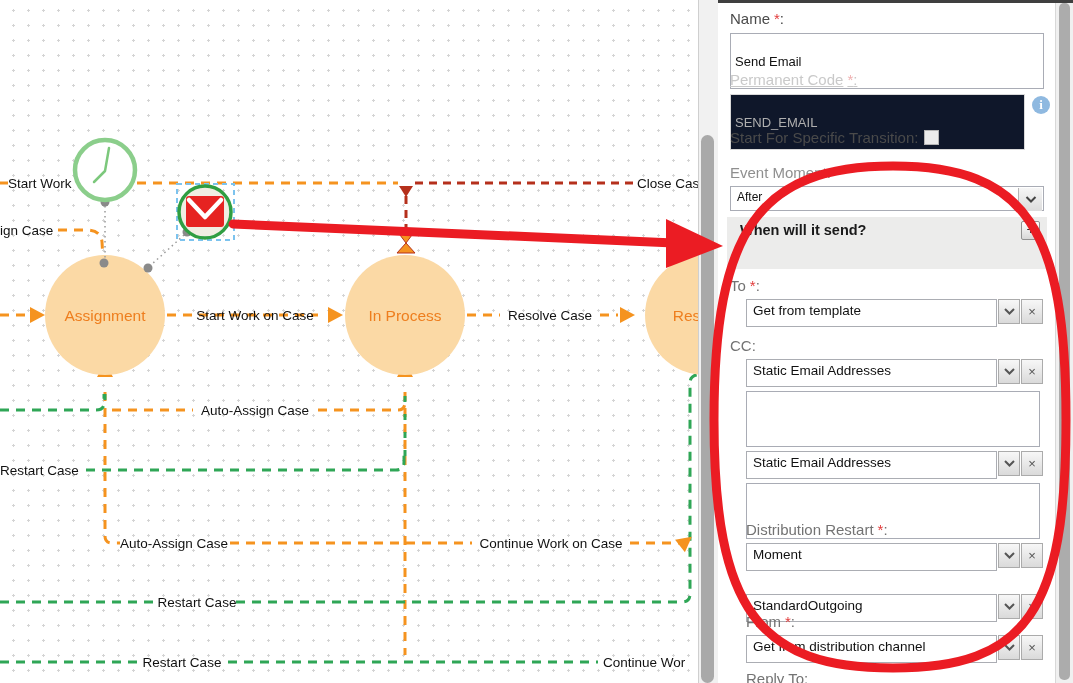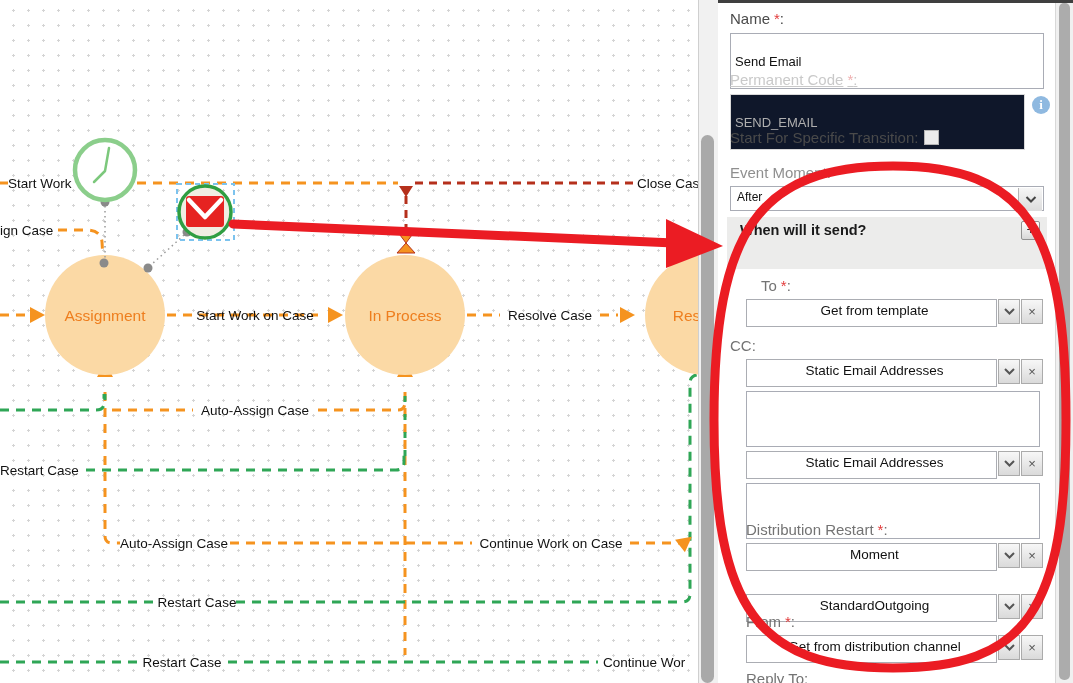--- a/index.html
+++ b/index.html
@@ -31,21 +31,21 @@
   .lbl-dis{color:#c9c9c9;text-decoration:underline;}
   .star{color:#e23b3b;margin-left:4px;}
   .star-dis{color:#f0b0b0;margin-left:4px;}
 
   .tinput{position:absolute;left:12px;height:22px;border:1px solid #a9acb5;font-family:"Liberation Sans",sans-serif;
     font-size:13px;color:#111;padding:16px 4px;background:#fff;}
   .tinput:disabled,.tinput.dis{border:1px solid #d9d9d9;color:#afafaf;background:#0f172a;}
 
   .combo{position:absolute;display:flex;height:25px;}
   .combo-field{height:23px;border:1px solid #abadb3;background:#fff;font-size:13.5px;color:#111;
-    padding:3px 0 0 6px;box-sizing:content-box;white-space:nowrap;overflow:hidden;text-align:center;}
+    padding:3px 0 0 6px;box-sizing:content-box;white-space:nowrap;overflow:hidden;}
   .combo-btn{width:22px;height:25px;margin-left:1px;border:1px solid #ababab;box-sizing:border-box;
     background:linear-gradient(#f7f7f7,#dadada);display:flex;align-items:center;justify-content:center;
     font-size:13px;color:#555;}
   .sel-btn{position:absolute;right:1px;top:1px;width:23px;height:23px;border-left:1px solid #b5b5b5;
     background:linear-gradient(#f6f6f6,#dcdcdc);display:flex;align-items:center;justify-content:center;}
 
   #accordion{position:absolute;left:9px;top:217px;width:320px;height:52px;background:#ececeb;}
   .acc-row{position:relative;height:26px;}
   .acc-q{position:absolute;left:13px;top:5px;font-size:14.5px;font-weight:bold;color:#1a1a1a;white-space:nowrap;}
   .acc-btn{position:absolute;right:7px;top:4px;width:17px;height:17px;border:1px solid #919191;border-radius:2px;
@@ -192,21 +192,21 @@
       </div>
     </div>
 
     <div id="accordion">
       <div class="acc-row">
         <div class="acc-q">When will it send?</div>
         <div class="acc-btn">+</div>
       </div>
     </div>
 
-    <div class="plabel lbl-mid" style="left:43px;top:277px">
+    <div class="plabel lbl-mid" style="left:12px;top:277px">
       <span>To</span><span class="star">*</span><span>:</span>
     </div>
     <div class="combo" style="left:28px;top:299px">
       <div class="combo-field" style="width:243px">Get from template</div>
       <div class="combo-btn">
           <svg width="11" height="7">
             <polyline points="1,1 5.5,5.5 10,1" stroke="#555" stroke-width="2" fill="none"></polyline>
           </svg>
         </div>
       <div class="combo-btn">×</div>

